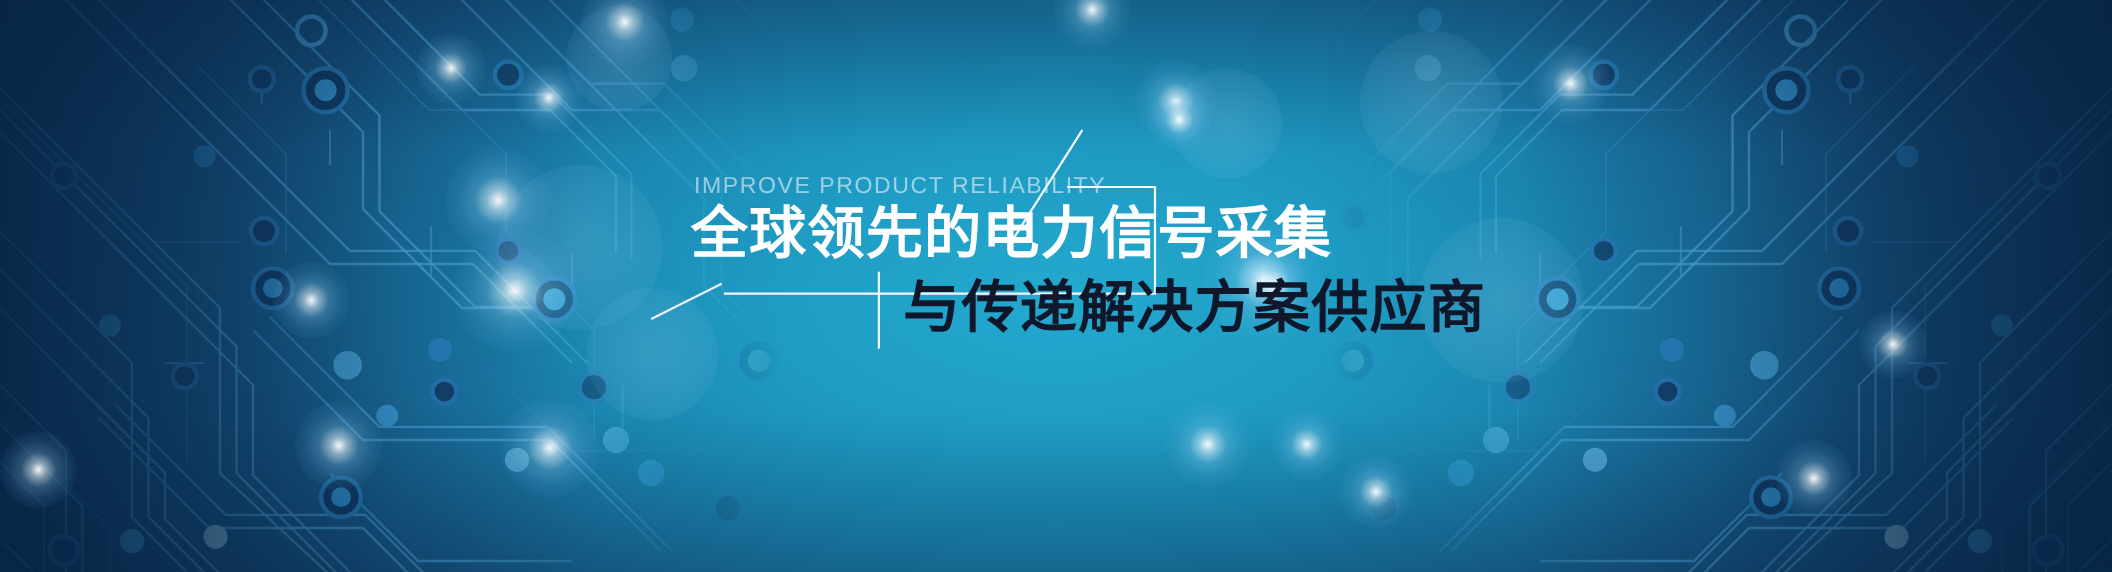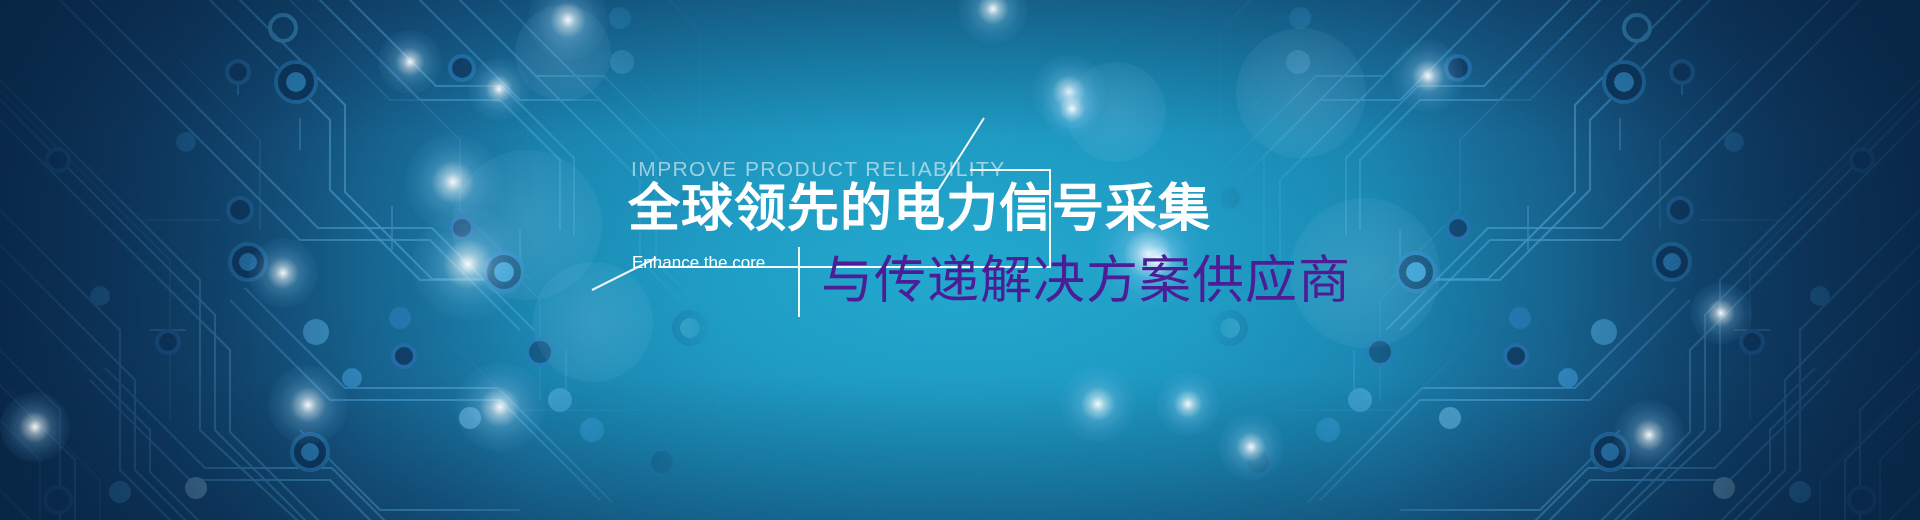--- a/index.html
+++ b/index.html
@@ -117,30 +117,30 @@
   .headline {
     position: absolute;
     left: 628px;
     top: 182px;
     font-size: 52px;
     line-height: 62px;
     font-weight: 700;
     color: #ffffff;
     letter-spacing: 1px;
     white-space: nowrap;
-    font-family: Liberation Mono, monospace;
+    font-family: Liberation Sans, sans-serif;
   }
   .headline-2 {
     position: absolute;
     left: 821px;
     top: 249px;
     font-size: 52px;
     line-height: 62px;
-    font-weight: 400;
-    color: #4c1d95;
+    font-weight: 700;
+    color: #0f172a;
     letter-spacing: 1px;
     white-space: nowrap;
     font-family: "DejaVu Sans", "Liberation Sans", sans-serif;
   }
   .subcopy {
     position: absolute;
     left: 632px;
     top: 250px;
     width: 176px;
     font-size: 17px;
@@ -428,19 +428,18 @@
   </svg>
 
   <div class="copy">
     <div class="eyebrow">IMPROVE PRODUCT RELIABILITY</div>
 
     <div class="headline">全球领先的电力信号采集</div>
 
     <div class="divider-v"></div>
 
     <div class="subcopy">
-      <div>Enhance the core</div>
     </div>
 
     <div class="headline-2">与传递解决方案供应商</div>
   </div>
 
 </div>
 
 </body></html>

